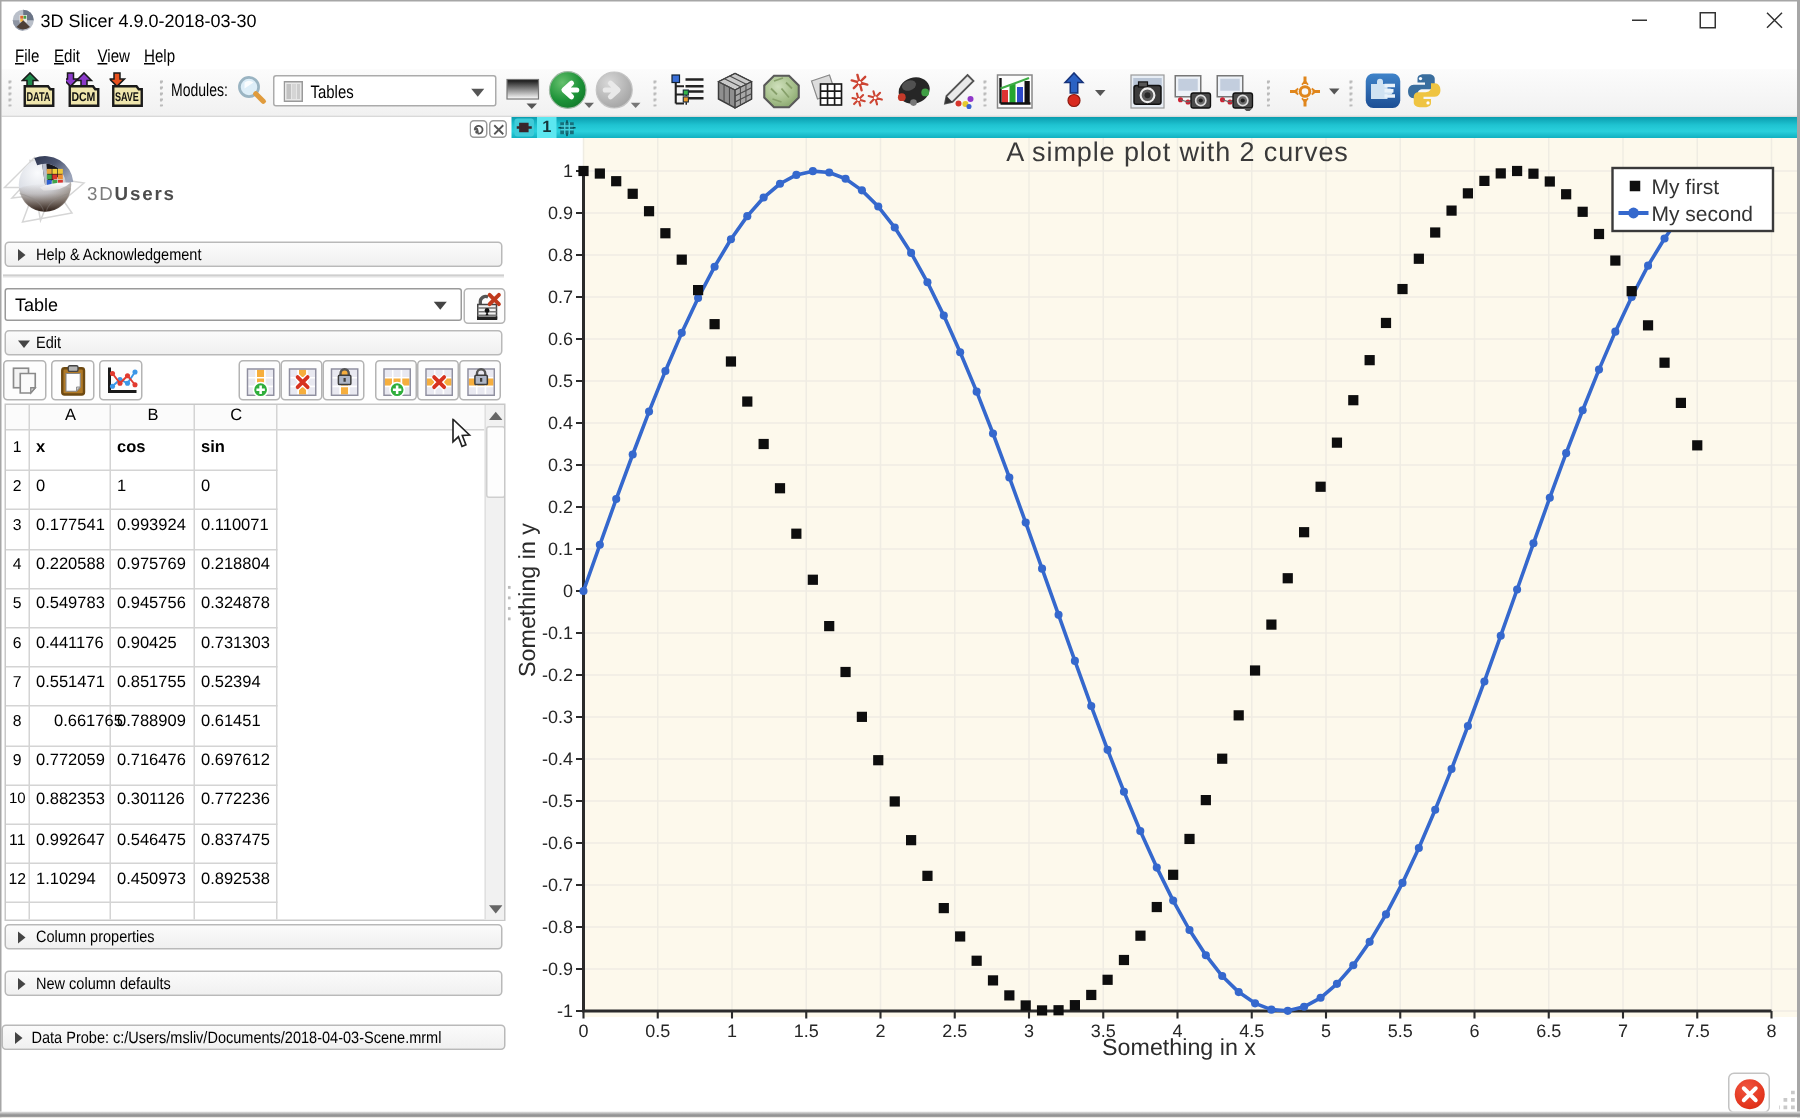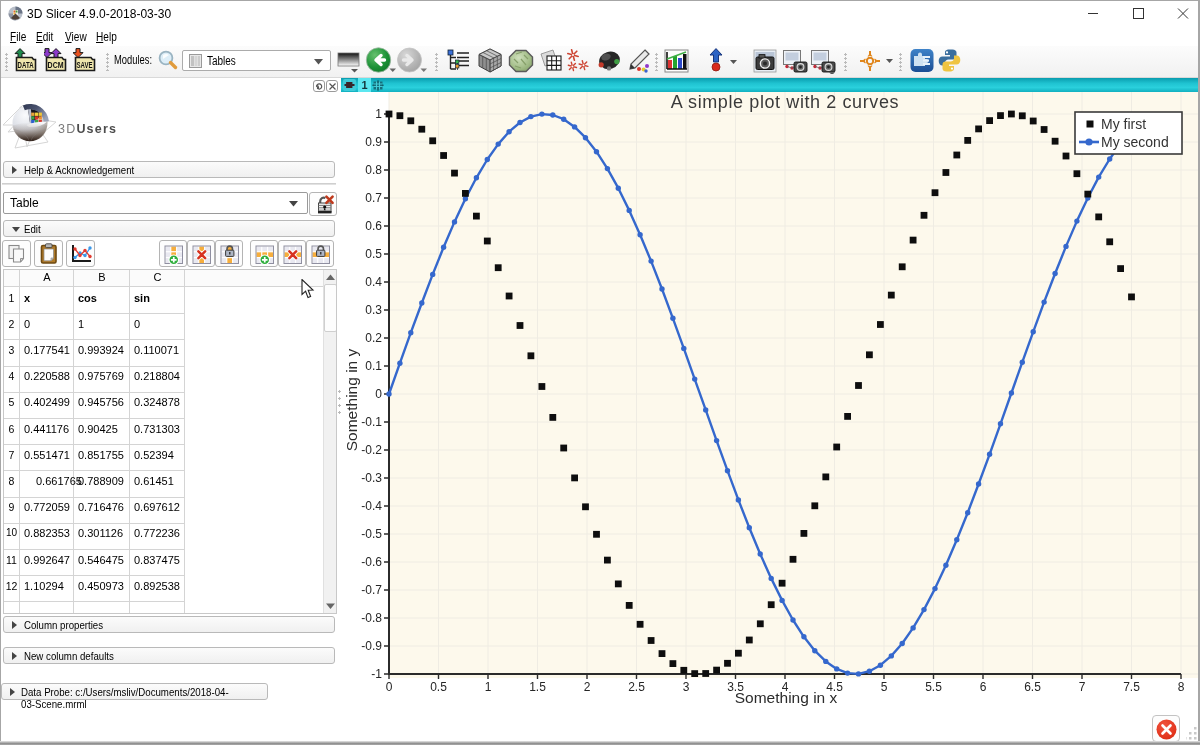--- a/index.html
+++ b/index.html
@@ -477,21 +477,21 @@
     <span class="abs" style="left:20px;top:73.9px;font-weight:normal">0.177541</span>
     <span class="abs" style="left:74px;top:73.9px;font-weight:normal">0.993924</span>
     <span class="abs" style="left:130px;top:73.9px;font-weight:normal">0.110071</span>
     <div class="abs" style="left:0;top:121.8px;width:181px;height:1px;background:#d4d4d4"></div>
     <span class="abs" style="left:0;top:100.1px;width:15px;text-align:center;font-size:10.5px">4</span>
     <span class="abs" style="left:20px;top:100.1px;font-weight:normal">0.220588</span>
     <span class="abs" style="left:74px;top:100.1px;font-weight:normal">0.975769</span>
     <span class="abs" style="left:130px;top:100.1px;font-weight:normal">0.218804</span>
     <div class="abs" style="left:0;top:148.0px;width:181px;height:1px;background:#d4d4d4"></div>
     <span class="abs" style="left:0;top:126.3px;width:15px;text-align:center;font-size:10.5px">5</span>
-    <span class="abs" style="left:20px;top:126.3px;font-weight:normal">0.402499</span>
+    <span class="abs" style="left:20px;top:126.3px;font-weight:normal">0.549783</span>
     <span class="abs" style="left:74px;top:126.3px;font-weight:normal">0.945756</span>
     <span class="abs" style="left:130px;top:126.3px;font-weight:normal">0.324878</span>
     <div class="abs" style="left:0;top:174.2px;width:181px;height:1px;background:#d4d4d4"></div>
     <span class="abs" style="left:0;top:152.5px;width:15px;text-align:center;font-size:10.5px">6</span>
     <span class="abs" style="left:20px;top:152.5px;font-weight:normal">0.441176</span>
     <span class="abs" style="left:74px;top:152.5px;font-weight:normal">0.90425</span>
     <span class="abs" style="left:130px;top:152.5px;font-weight:normal">0.731303</span>
     <div class="abs" style="left:0;top:200.4px;width:181px;height:1px;background:#d4d4d4"></div>
     <span class="abs" style="left:0;top:178.7px;width:15px;text-align:center;font-size:10.5px">7</span>
     <span class="abs" style="left:20px;top:178.7px;font-weight:normal">0.551471</span>
@@ -535,21 +535,21 @@
 <path d="M1 0.5 L1 15.5 L4.6 12.2 L7 18.6 L9.6 17.5 L7.2 11.3 L12 11 Z" fill="#fff" stroke="#222" stroke-width="1.1"></path>
 </svg>
 <div class="abs collbar" style="top:616px">
     <span class="tri tri-r"></span>
     <span class="lbl">Column properties</span>
   </div>
 <div class="abs collbar" style="top:647px">
     <span class="tri tri-r"></span>
     <span class="lbl">New column defaults</span>
   </div>
-<div class="abs collbar" style="left:1px;top:683px;width:267px">
+<div class="abs collbar" style="left:1px;top:683px;width:336px">
     <span class="tri tri-r"></span>
     <span class="lbl" style="left:19px">Data Probe: c:/Users/msliv/Documents/2018-04-03-Scene.mrml</span>
   </div>
 <div class="abs" id="plotbar">
 <div class="abs" style="left:2px;top:1px;width:13px;height:12px;background:#3fcbd8;border-radius:2px"></div>
 <svg class="abs" style="left:3px;top:3px" width="11" height="8" viewBox="0 0 11 8">
       <path d="M0.5 4 h2.5 M3 1.8 h4.5 v4.4 H3 Z M7.5 4 h3" stroke="#39252a" stroke-width="1.8" fill="#39252a"></path>
     </svg>
 <div class="abs" style="left:17px;top:0px;width:13px;height:14px;background:#5ce7f0;color:#15353a;font-size:11px;font-weight:bold;text-align:center;line-height:14px">1</div>
 <svg class="abs" style="left:31px;top:1.5px" width="12" height="11" viewBox="0 0 12 11">

